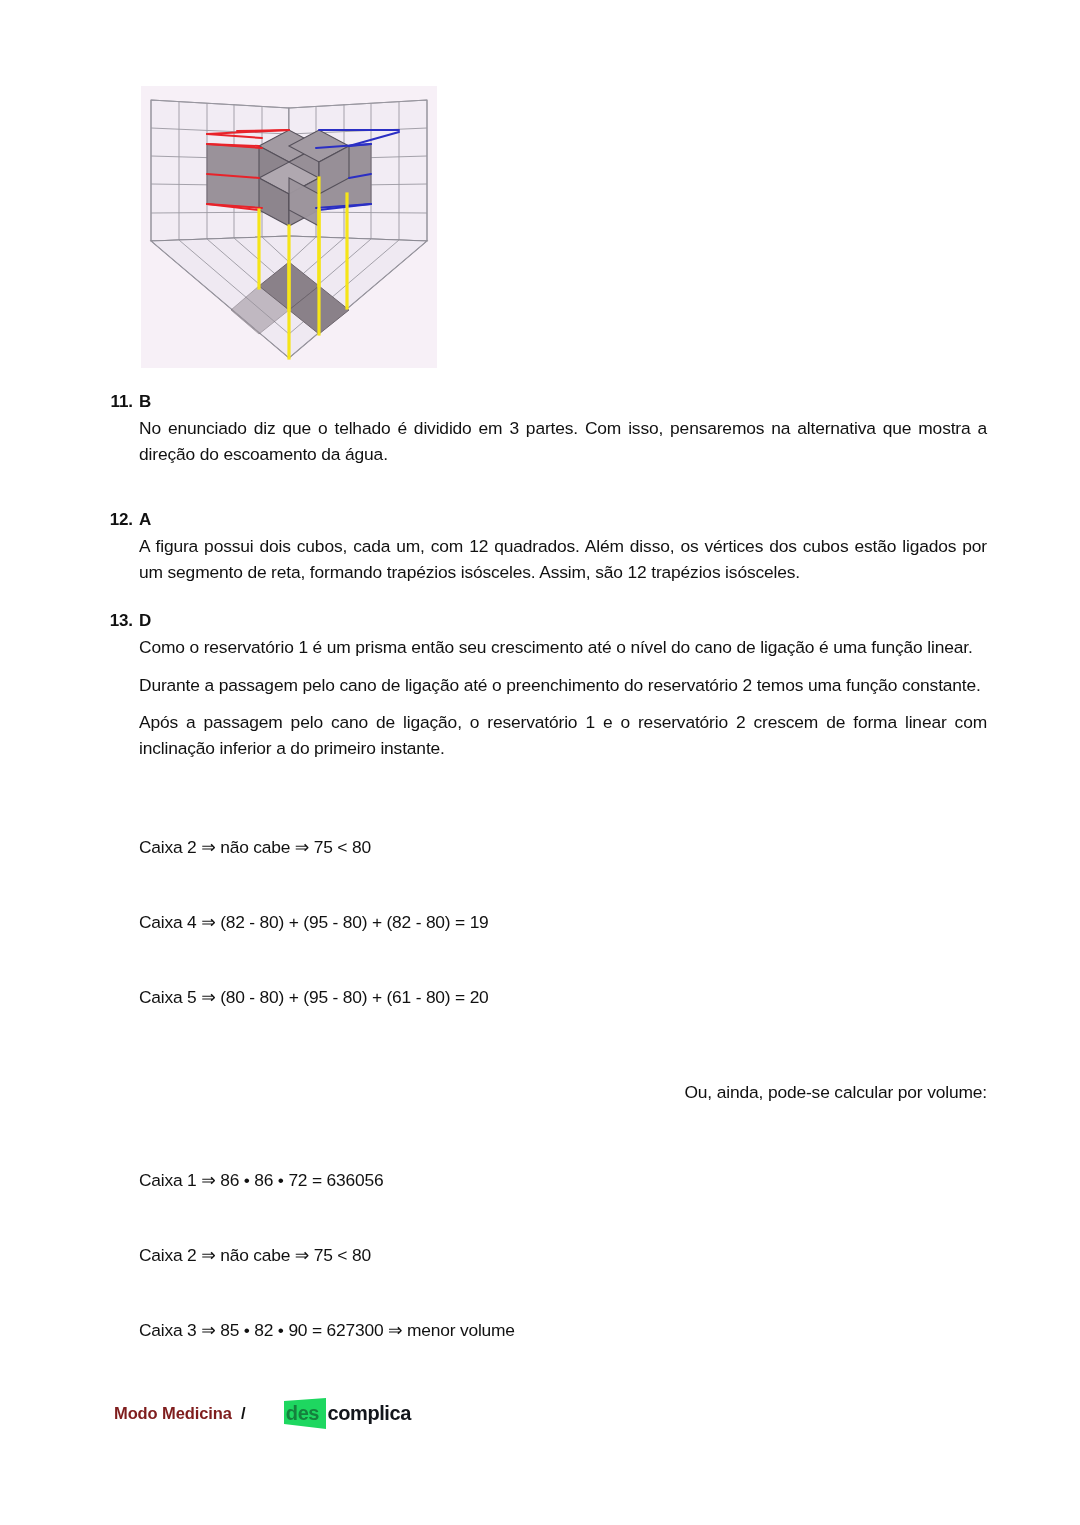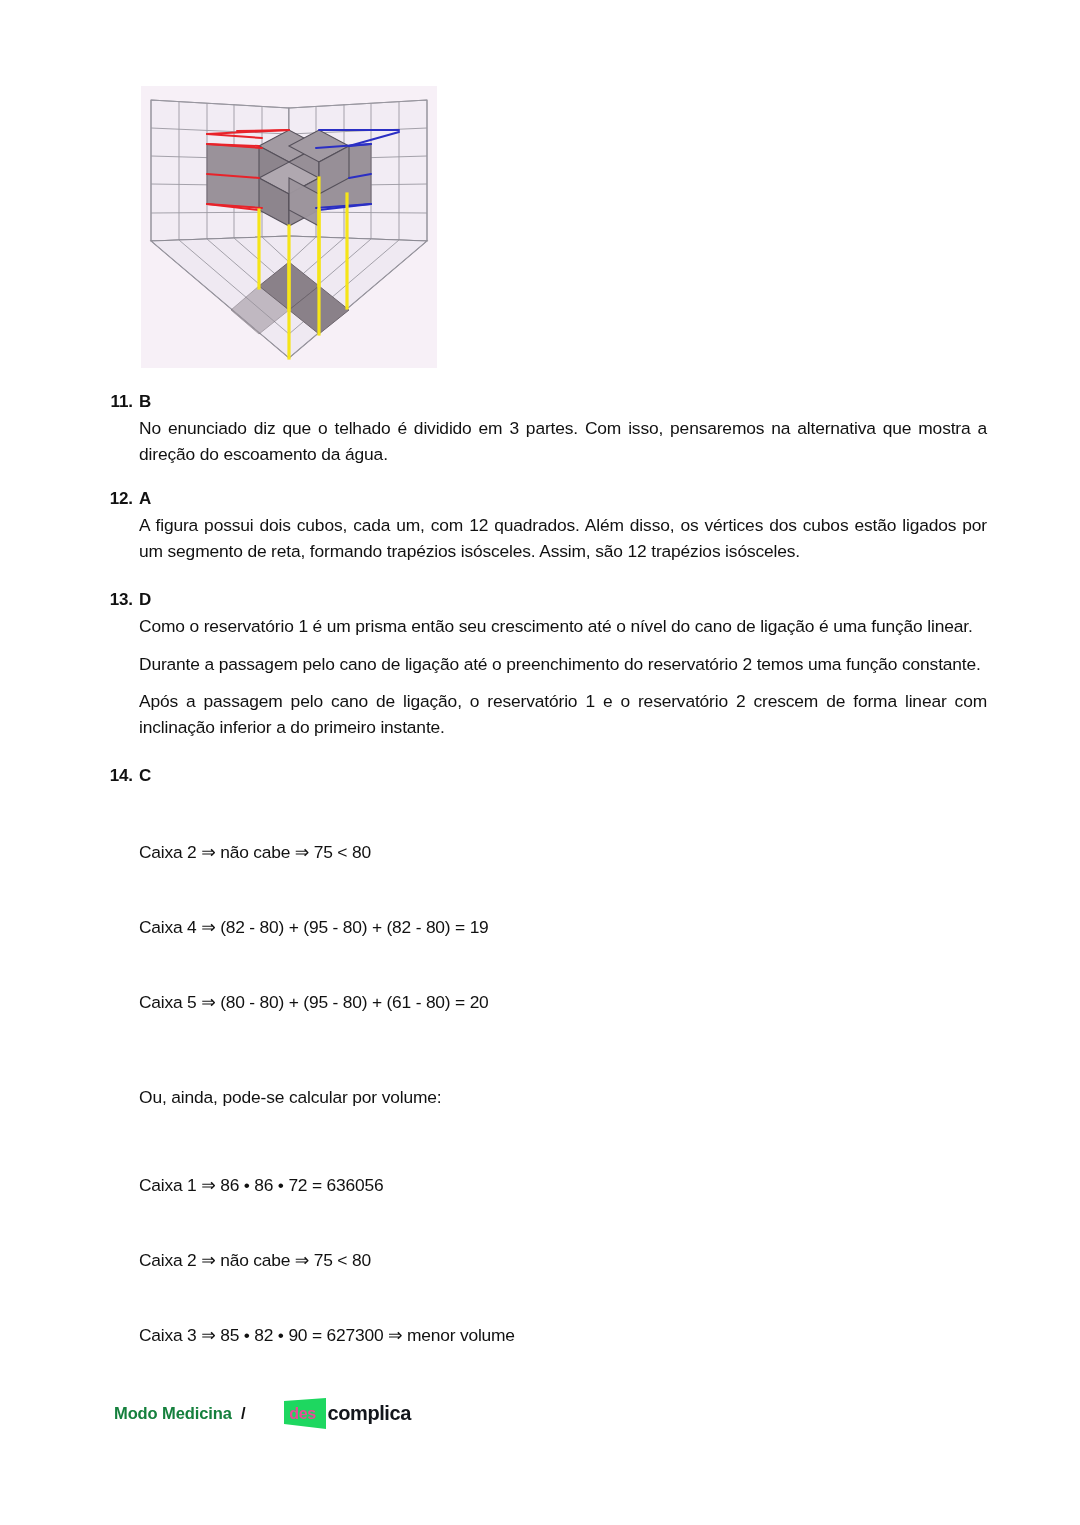--- a/index.html
+++ b/index.html
@@ -77,21 +77,21 @@
   }
   .para {
     font-size: 17.4px;
     line-height: 25.5px;
     text-align: justify;
     text-justify: inter-word;
     margin: 0 0 12px 0;
     letter-spacing: -0.15px;
   }
   .para.last { margin-bottom: 0; }
-  .para.nojust { text-align: left; }
+  .para.nojust { text-align: right; }
 
   .calc-block {
     font-size: 17.4px;
     line-height: 25px;
     margin: 0;
     letter-spacing: -0.2px;
     white-space: pre;
   }
   .calc-line { display: block; }
 
@@ -99,21 +99,21 @@
   .footer {
     position: absolute;
     left: 114px;
     top: 1398px;
     display: flex;
     align-items: center;
   }
   .footer-text {
     font-size: 16.5px;
     font-weight: bold;
-    color: #15803d;
+    color: #7f1d1d;
     letter-spacing: -0.1px;
   }
   .footer-slash {
     font-size: 16.5px;
     font-weight: bold;
     color: #111111;
     margin-left: 9px;
   }
   .logo {
     display: flex;
@@ -129,23 +129,23 @@
     justify-content: center;
   }
   .logo-mark svg {
     position: absolute;
     left: 0;
     top: 0;
   }
   .logo-des {
     position: relative;
     z-index: 2;
-    font-size: 16px;
-    font-weight: bold;
-    color: #ec4899;
+    font-size: 20px;
+    font-weight: bold;
+    color: #15803d;
     letter-spacing: -0.4px;
     padding-left: 4px;
   }
   .logo-complica {
     font-size: 20px;
     font-weight: bold;
     color: #13161c;
     letter-spacing: -0.4px;
     margin-left: 1px;
   }
@@ -286,21 +286,21 @@
     <div class="item">
       <div class="item-head">
         <span class="item-num">11.</span>
         <span class="item-ans">B</span>
       </div>
       <div class="item-body">
         <p class="para last">No enunciado diz que o telhado é dividido em 3 partes. Com isso, pensaremos na alternativa que mostra a direção do escoamento da água.</p>
       </div>
     </div>
 
-    <div class="item" style="margin-top:20px;">
+    <div class="item" style="margin-top:41px;">
       <div class="item-head">
         <span class="item-num">12.</span>
         <span class="item-ans">A</span>
       </div>
       <div class="item-body">
         <p class="para last">A figura possui dois cubos, cada um, com 12 quadrados. Além disso, os vértices dos cubos estão ligados por um segmento de reta, formando trapézios isósceles. Assim, são 12 trapézios isósceles.</p>
       </div>
     </div>
 
     <div class="item" style="margin-top:24px;">
@@ -309,24 +309,20 @@
         <span class="item-ans">D</span>
       </div>
       <div class="item-body">
         <p class="para">Como o reservatório 1 é um prisma então seu crescimento até o nível do cano de ligação é uma função linear.</p>
         <p class="para">Durante a passagem pelo cano de ligação até o preenchimento do reservatório 2 temos uma função constante.</p>
         <p class="para last">Após a passagem pelo cano de ligação, o reservatório 1 e o reservatório 2 crescem de forma linear com inclinação inferior a do primeiro instante.</p>
       </div>
     </div>
 
     <div class="item" style="margin-top:24px;">
-      <div class="item-head">
-        <span class="item-num">14.</span>
-        <span class="item-ans">C</span>
-      </div>
       <div class="item-body">
         <div class="calc-block">
           <span class="calc-line">Caixa 2 ⇒ não cabe ⇒ 75 &lt; 80</span>
           <span class="calc-line">Caixa 4 ⇒ (82 - 80) + (95 - 80) + (82 - 80) = 19</span>
           <span class="calc-line">Caixa 5 ⇒ (80 - 80) + (95 - 80) + (61 - 80) = 20</span>
         </div>
         <p class="para nojust" style="margin-top:20px;margin-bottom:12px;">Ou, ainda, pode-se calcular por volume:</p>
         <div class="calc-block">
           <span class="calc-line">Caixa 1 ⇒ 86 • 86 • 72 = 636056</span>
           <span class="calc-line">Caixa 2 ⇒ não cabe ⇒ 75 &lt; 80</span>

